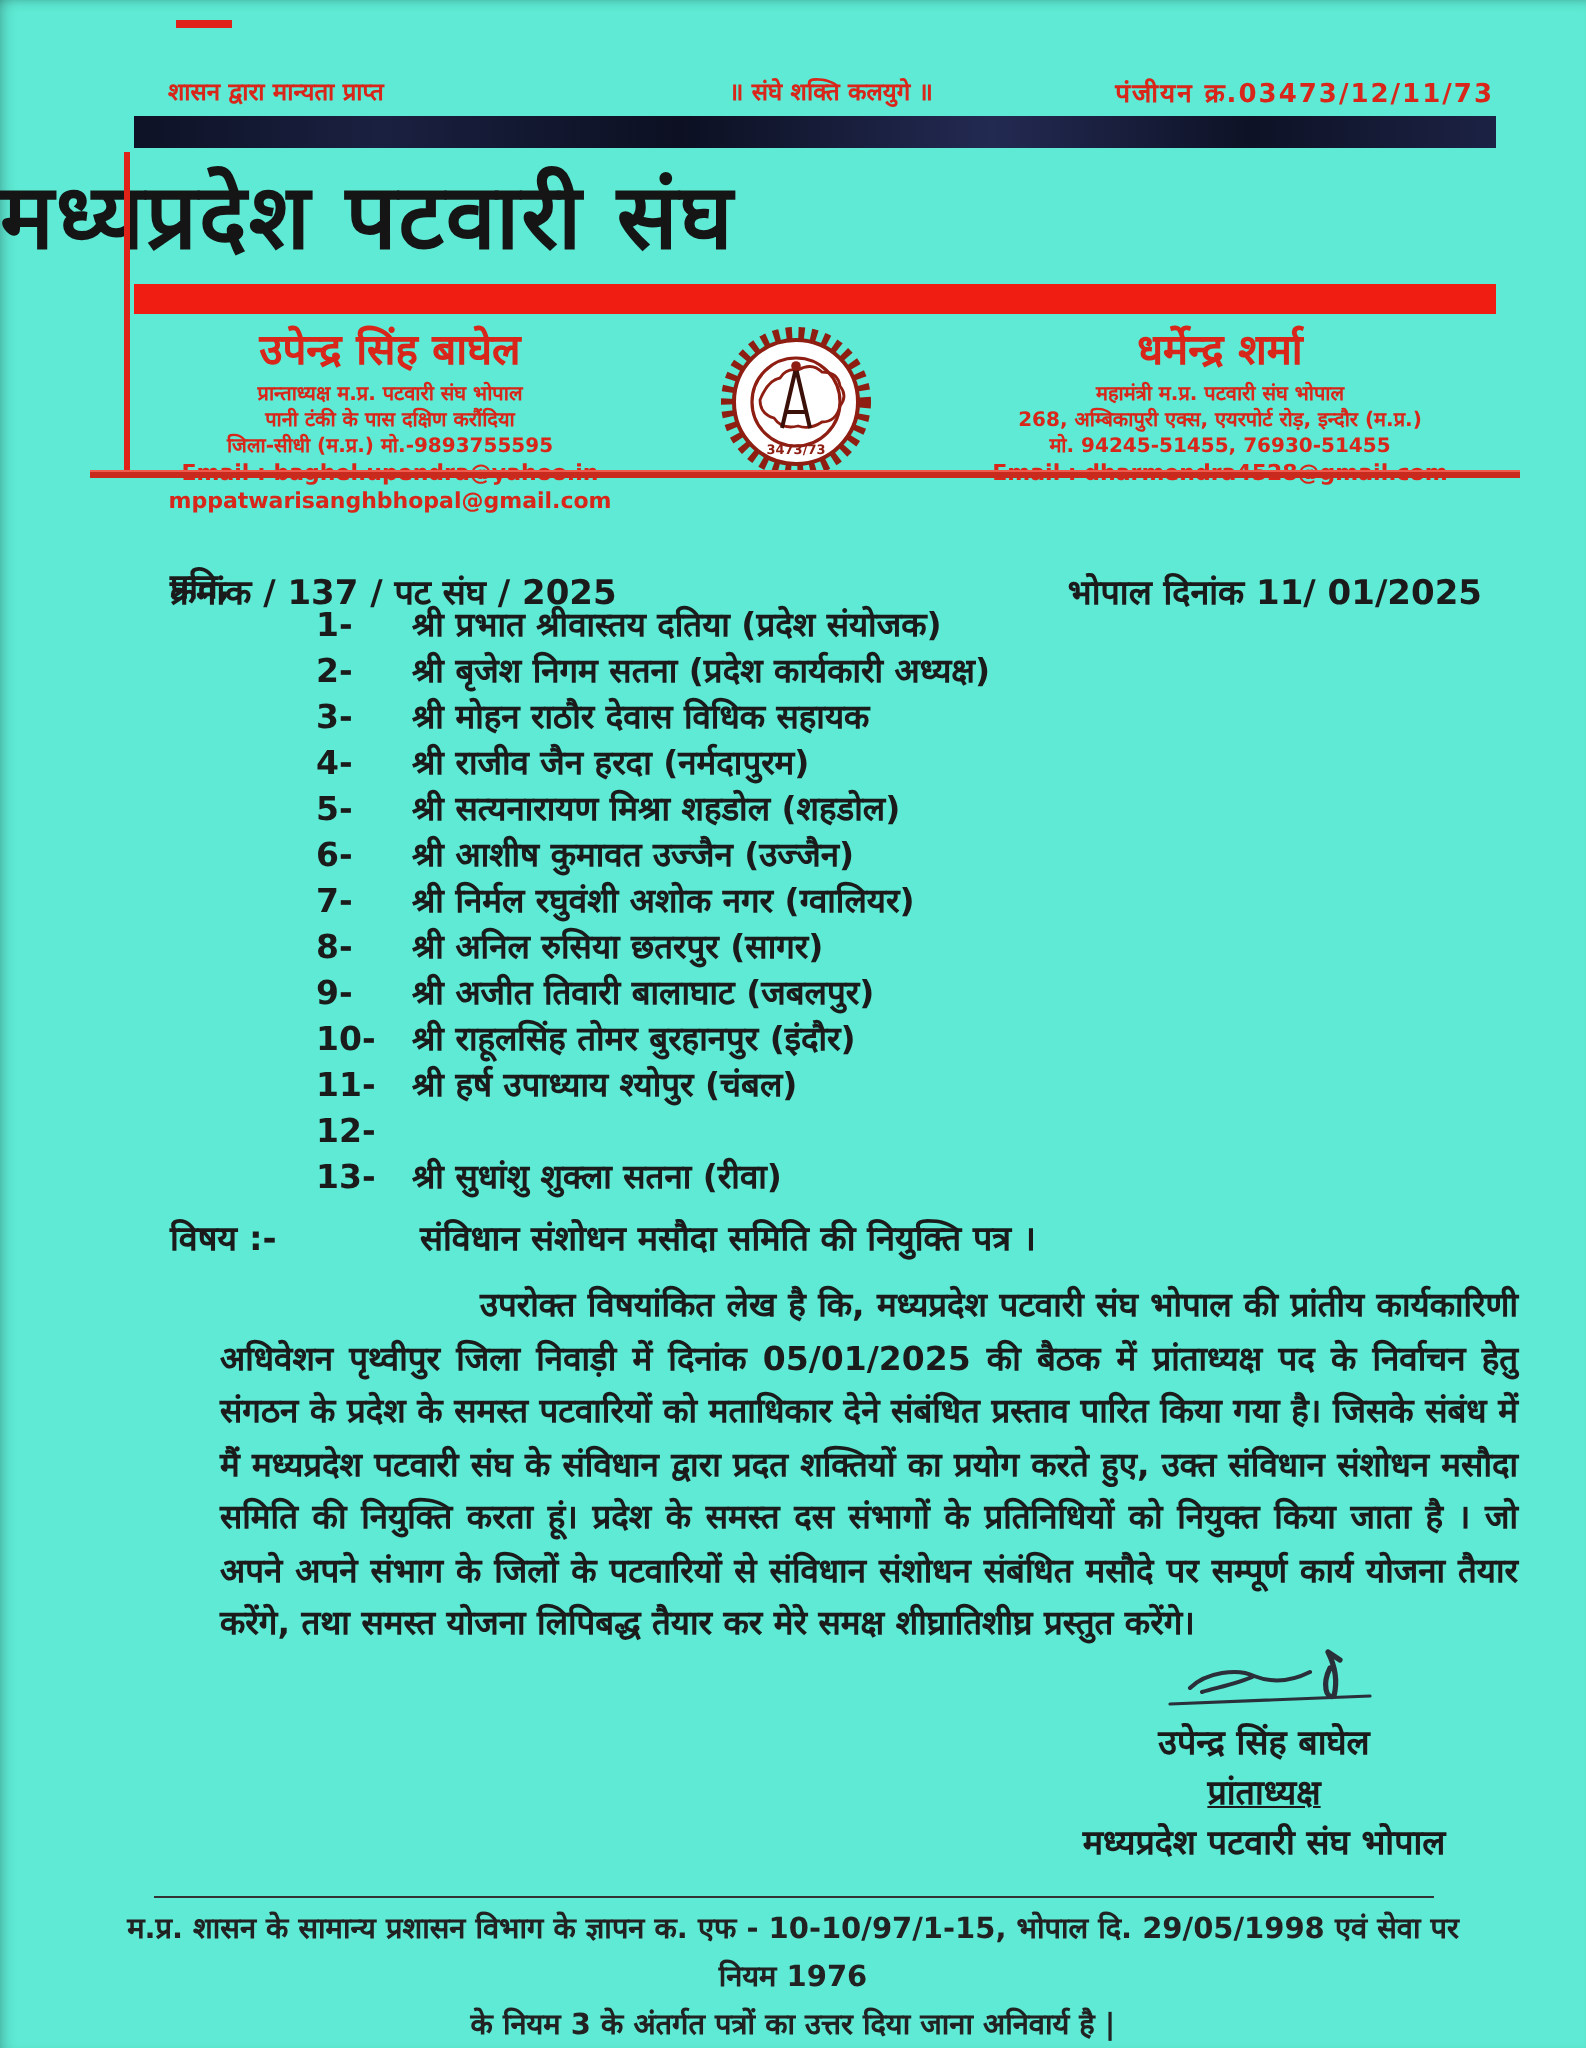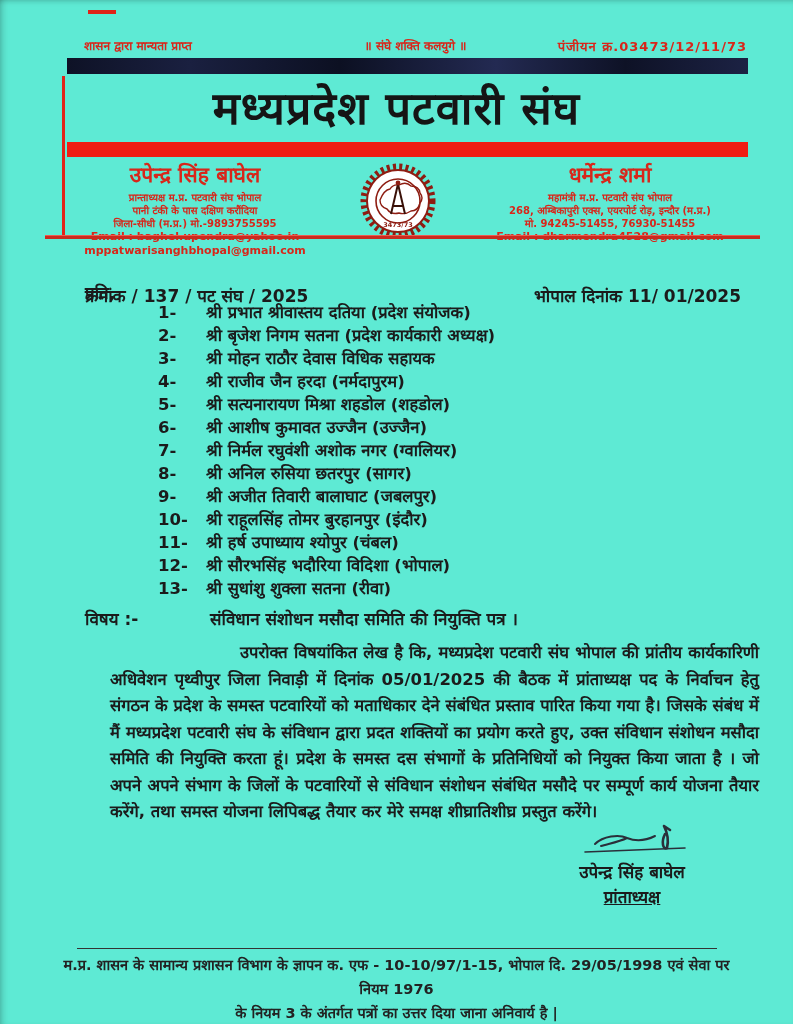--- a/index.html
+++ b/index.html
@@ -14,21 +14,21 @@
     box-shadow:inset 6px 0 8px -6px rgba(0,0,0,.35), inset 0 5px 6px -5px rgba(0,0,0,.25);
   }
   
   .top-red-tick{position:absolute;top:10px;left:88px;width:28px;height:4px;background:#e02318;}
   .meta-row{position:absolute;top:37px;left:84px;right:46px;height:18px;font-size:12px;font-weight:bold;color:#d8261a;}
   .meta-left{position:absolute;left:0;top:0;}
   .meta-center{position:absolute;left:50%;top:0;transform:translateX(-50%);}
   .meta-right{position:absolute;right:0;top:0;font-size:13px;letter-spacing:1px;}
   .dark-bar{position:absolute;top:58px;left:67px;width:681px;height:16px;
     background:linear-gradient(90deg,#0e1226 0%,#1a2040 18%,#0c1022 40%,#232a52 63%,#0e1226 82%,#1c2244 100%);}
-  .main-title{position:absolute;top:76px;left:0;width:100%;text-align:center;
+  .main-title{position:absolute;top:76px;left:0;width:100%;text-align:left;
     font-size:45px;font-weight:bold;color:#151515;letter-spacing:1px;}
   .red-bar{position:absolute;top:142px;left:67px;width:681px;height:15px;background:#ef1d12;}
   .left-red-rule{position:absolute;top:76px;left:62px;width:3px;height:163px;background:#e02318;}
   .red-divider{position:absolute;top:235px;left:45px;width:715px;height:3px;background:#c92a1e;border-top:1px solid #ef5a4d;}
   
   .contact{position:absolute;top:160px;text-align:center;color:#d8261a;}
   .contact-left{left:76px;width:238px;}
   .contact-right{left:486px;width:248px;}
   .contact .c-name{font-size:21px;font-weight:bold;margin-bottom:3px;}
   .contact .c-line{font-size:10px;font-weight:bold;line-height:13px;}
@@ -156,21 +156,20 @@
     <div class="recipient-row">
         <span class="recipient-no">10-</span>
         <span>श्री राहूलसिंह तोमर बुरहानपुर (इंदौर)</span>
       </div>
     <div class="recipient-row">
         <span class="recipient-no">11-</span>
         <span>श्री हर्ष उपाध्याय श्योपुर (चंबल)</span>
       </div>
     <div class="recipient-row">
         <span class="recipient-no">12-</span>
-        <span>श्री सौरभसिंह भदौरिया विदिशा (भोपाल)</span>
       </div>
     <div class="recipient-row">
         <span class="recipient-no">13-</span>
         <span>श्री सुधांशु शुक्ला सतना (रीवा)</span>
       </div>
   </div>
 
   <div class="subject-row">
     <span class="subject-label">विषय :-</span>
     <span>संविधान संशोधन मसौदा समिति की नियुक्ति पत्र ।</span>
@@ -179,20 +178,21 @@
   <div class="body-text">उपरोक्त विषयांकित लेख है कि, मध्यप्रदेश पटवारी संघ भोपाल की प्रांतीय कार्यकारिणी अधिवेशन पृथ्वीपुर जिला निवाड़ी में दिनांक 05/01/2025 की बैठक में प्रांताध्यक्ष पद के निर्वाचन हेतु संगठन के प्रदेश के समस्त पटवारियों को मताधिकार देने संबंधित प्रस्ताव पारित किया गया है। जिसके संबंध में मैं मध्यप्रदेश पटवारी संघ के संविधान द्वारा प्रदत शक्तियों का प्रयोग करते हुए, उक्त संविधान संशोधन मसौदा समिति की नियुक्ति करता हूं। प्रदेश के समस्त दस संभागों के प्रतिनिधियों को नियुक्त किया जाता है । जो अपने अपने संभाग के जिलों के पटवारियों से संविधान संशोधन संबंधित मसौदे पर सम्पूर्ण कार्य योजना तैयार करेंगे, तथा समस्त योजना लिपिबद्ध तैयार कर मेरे समक्ष शीघ्रातिशीघ्र प्रस्तुत करेंगे।</div>
 
   <div class="sig-block">
     <svg class="sig-scribble" width="130" height="36" viewBox="0 0 130 36">
       <path d="M28 22 C36 14, 52 12, 60 16 C52 20, 40 22, 34 24 M60 16 C70 20, 80 18, 88 14" fill="none" stroke="#2a2f3a" stroke-width="2" stroke-linecap="round"></path>
       <path d="M97 4 C100 10, 102 18, 100 26 C96 28, 94 20, 98 12 M97 4 L103 8" fill="none" stroke="#2a2f3a" stroke-width="2.6" stroke-linecap="round"></path>
       <path d="M18 30 L118 26" fill="none" stroke="#2a2f3a" stroke-width="1.6" stroke-linecap="round"></path>
     </svg>
     <div class="sig-name">उपेन्द्र सिंह बाघेल</div>
     <div class="sig-title">प्रांताध्यक्ष</div>
+    <div class="sig-org">मध्यप्रदेश पटवारी संघ भोपाल</div>
   </div>
 
   <div class="footer">
     <div class="footer-rule"></div>
     <div class="footer-line">म.प्र. शासन के सामान्य प्रशासन विभाग के ज्ञापन क. एफ - 10-10/97/1-15, भोपाल दि. 29/05/1998 एवं सेवा पर नियम 1976</div>
     <div class="footer-line">के नियम 3 के अंतर्गत पत्रों का उत्तर दिया जाना अनिवार्य है |</div>
   </div>
 
 </div>
 

